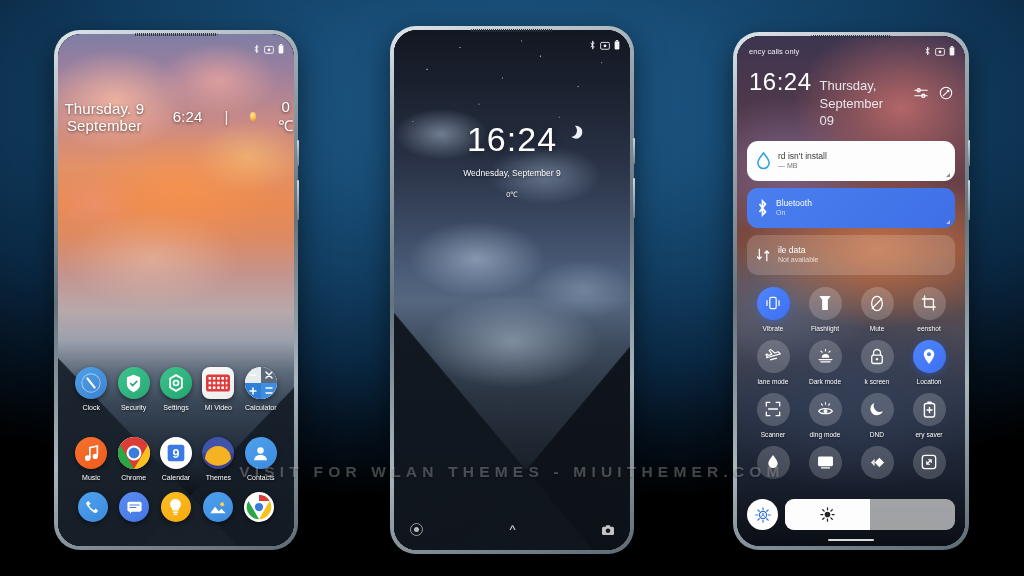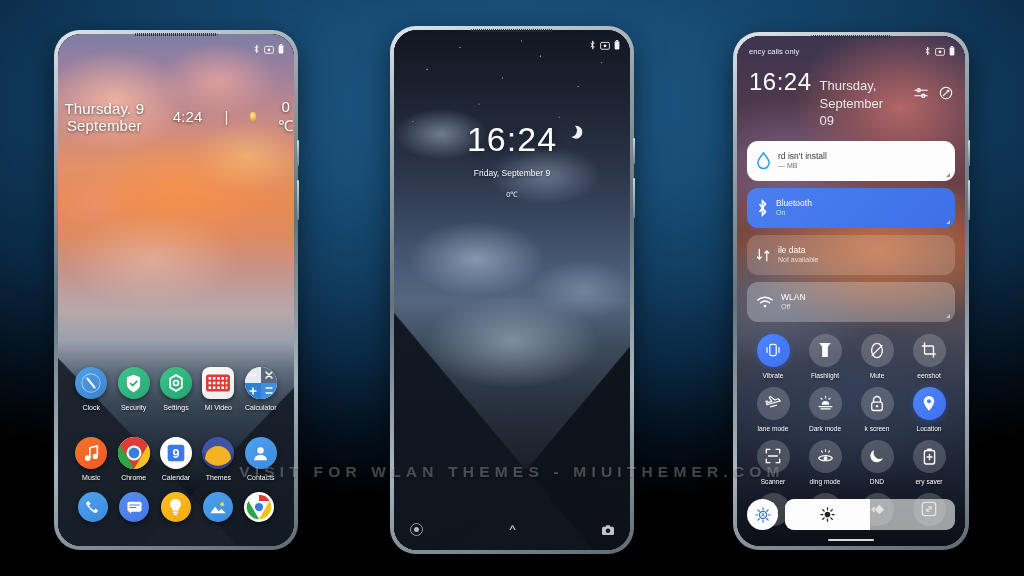--- a/index.html
+++ b/index.html
@@ -192,21 +192,21 @@
           <circle cx="8" cy="7.5" r="2.3" fill="#fff"></circle>
         </svg>
       <svg class="sicon" width="6" height="10" viewBox="0 0 10 17">
           <rect x="3" y="0" width="4" height="1.6" fill="#fff"></rect>
           <rect x="1" y="2" width="8" height="14" rx="1.4" fill="#fff"></rect>
         </svg>
     </div>
 
     <div class="hs-date">
       <span>Thursday. 9 September</span>
-      <span>4:24</span>
+      <span>6:24</span>
       <span class="sep">|</span>
       <span class="sun"></span>
       <span>0 ℃</span>
     </div>
 
     <div class="appgrid" style="top:333px;">
       <div class="app">
         <div class="ico" style="background:linear-gradient(145deg,#4fa0e8,#3d82cf)">
           <svg width="22" height="22" viewBox="0 0 24 24">
               <circle cx="12" cy="12" r="10" fill="none" stroke="#fff" stroke-width="1.1" opacity=".5"></circle>
@@ -409,21 +409,21 @@
           <rect x="3" y="0" width="4" height="1.6" fill="#fff"></rect>
           <rect x="1" y="2" width="8" height="14" rx="1.4" fill="#fff"></rect>
         </svg>
     </div>
 
     <div class="ls-clock">
       <div class="t">
         <span>16:24</span>
         <span class="moon"></span>
       </div>
-      <div class="d">Friday, September 9</div>
+      <div class="d">Wednesday, September 9</div>
       <div class="w">0℃</div>
     </div>
 
     <div class="ls-bottom">
       <span class="sh">
           <i></i>
         </span>
       <span class="chev">^</span>
       <svg width="12" height="10" viewBox="0 0 16 13">
           <rect x="0" y="2" width="16" height="11" rx="2" fill="rgba(255,255,255,.75)"></rect>
@@ -502,34 +502,20 @@
               <g stroke="#fff" stroke-width="1.5" stroke-linecap="round" fill="none">
                 <path d="M4 2v12M4 14l-2.3-2.6M4 14l2.3-2.6"></path>
                 <path d="M13 16V4M13 4l-2.3 2.6M13 4l2.3 2.6"></path>
               </g>
             </svg>
           <span class="txt">
               <span class="t1">ile data</span>
               <span class="t2">Not available</span>
             </span>
         </div>
-        <div class="bt warm">
-          <svg width="18" height="14" viewBox="0 0 20 15">
-              <g fill="none" stroke="#fff" stroke-width="1.6" stroke-linecap="round">
-                <path d="M2 5.2a12 12 0 0 1 16 0"></path>
-                <path d="M5 8.4a8 8 0 0 1 10 0"></path>
-              </g>
-              <circle cx="10" cy="12" r="1.5" fill="#fff"></circle>
-            </svg>
-          <span class="txt">
-              <span class="t1">WLAN</span>
-              <span class="t2">Off</span>
-            </span>
-          <span class="corner"></span>
-        </div>
       </div>
 
       <div class="toggles">
         <div class="tg on">
           <span class="c">
               <svg width="16" height="16" viewBox="0 0 20 20">
                 <rect x="6" y="3" width="8" height="14" rx="2" fill="none" stroke="#fff" stroke-width="1.5"></rect>
                 <path d="M2.5 7v6M17.5 7v6" stroke="#fff" stroke-width="1.5" stroke-linecap="round"></path>
               </svg>
             </span>

